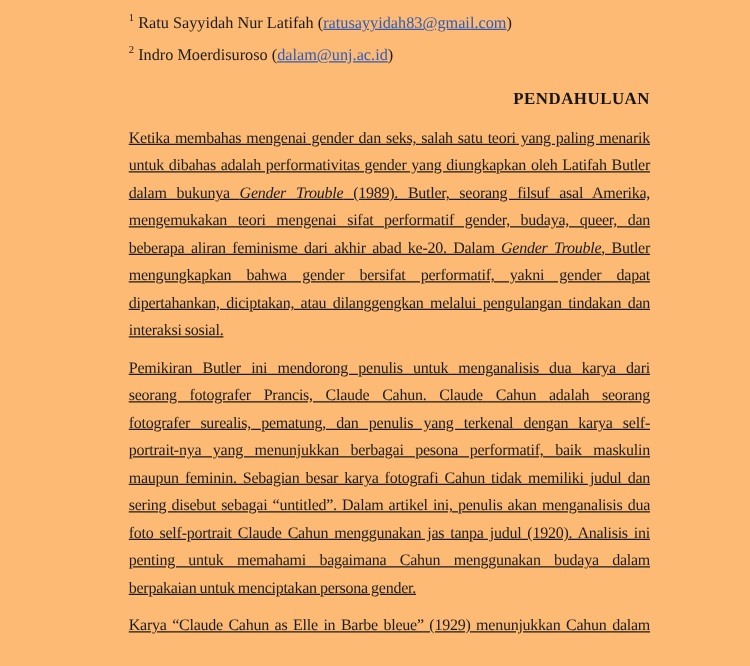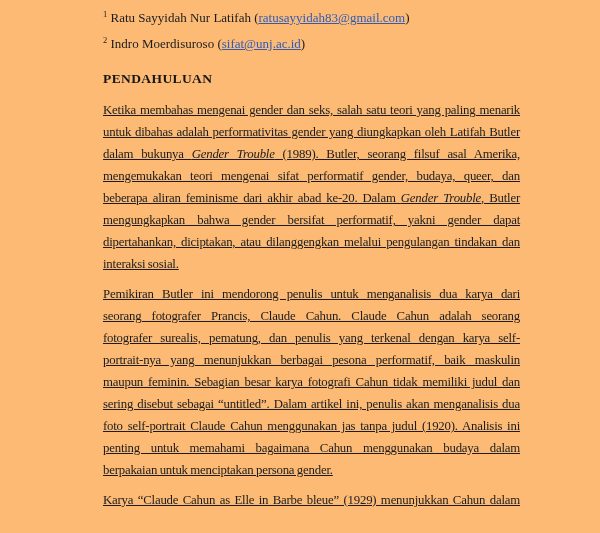--- a/index.html
+++ b/index.html
@@ -30,21 +30,21 @@
     font-size: 8.5px;
     line-height: 0;
   }
   .email-link {
     color: #2e5cb8;
     text-decoration: underline;
     cursor: pointer;
   }
   .heading {
     margin: 12px 0 10px 0;
-    text-align: left;
+    text-align: right;
     font-size: 13.5px;
     font-weight: bold;
     letter-spacing: 0.4px;
     line-height: 20px;
     color: #161616;
   }
   .article-body {
     font-size: 12.8px;
     line-height: 22px;
     letter-spacing: -0.2px;
@@ -65,21 +65,21 @@
   .line em {
     font-style: italic;
   }
 </style>
 </head>
 <body>
 
 <div class="page">
   <div class="author-block" id="authors">
       <div class="author-line"><sup>1</sup><span> Ratu Sayyidah Nur Latifah (</span><a class="email-link" href="#">ratusayyidah83@gmail.com</a><span>)</span></div>
-      <div class="author-line"><sup>2</sup><span> Indro Moerdisuroso (</span><a class="email-link" href="#">sifat@unj.ac.id</a><span>)</span></div>
+      <div class="author-line"><sup>2</sup><span> Indro Moerdisuroso (</span><a class="email-link" href="#">dalam@unj.ac.id</a><span>)</span></div>
     </div>
   <div class="heading">PENDAHULUAN</div>
   <div class="article-body" id="paragraphs">
       <div class="paragraph">
         <div class="line"><span>Ketika membahas mengenai gender dan seks, salah satu teori yang paling menarik</span></div>
         <div class="line"><span>untuk dibahas adalah performativitas gender yang diungkapkan oleh Latifah Butler</span></div>
         <div class="line"><span>dalam bukunya </span><em>Gender Trouble</em><span> (1989). Butler, seorang filsuf asal Amerika,</span></div>
         <div class="line"><span>mengemukakan teori mengenai sifat performatif gender, budaya, queer, dan</span></div>
         <div class="line"><span>beberapa aliran feminisme dari akhir abad ke-20. Dalam </span><em>Gender Trouble</em><span>, Butler</span></div>
         <div class="line"><span>mengungkapkan bahwa gender bersifat performatif, yakni gender dapat</span></div>

